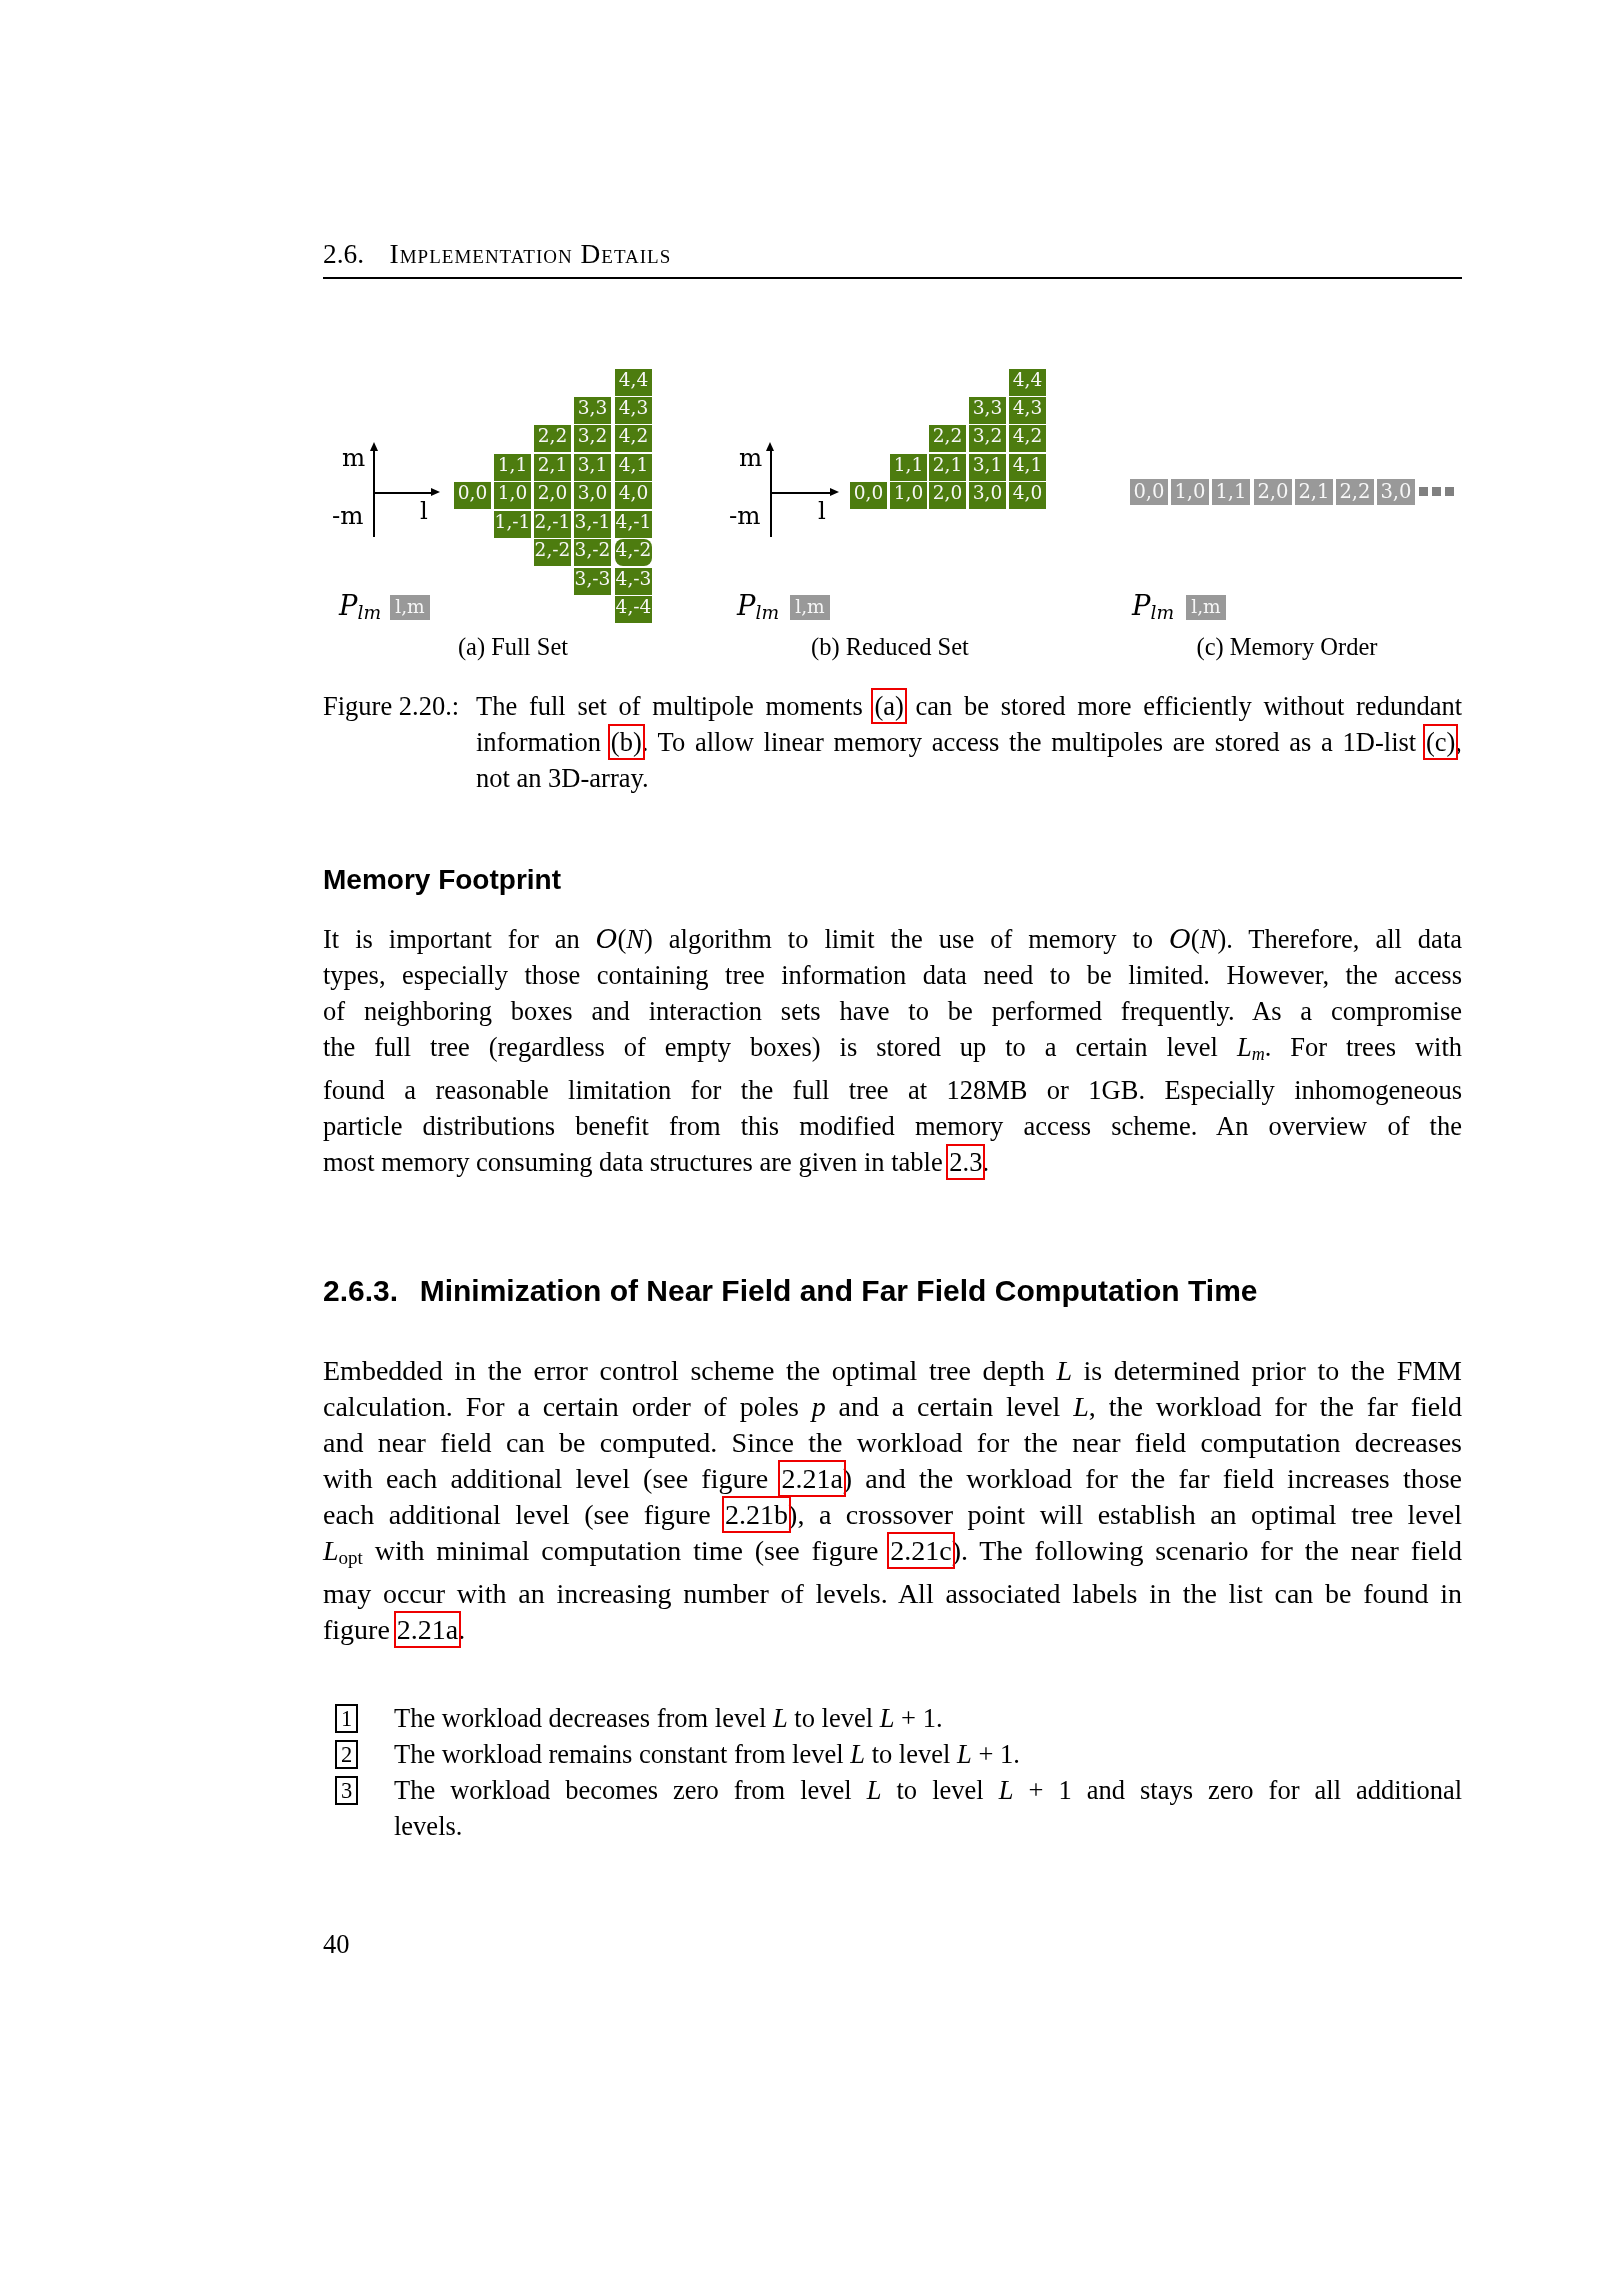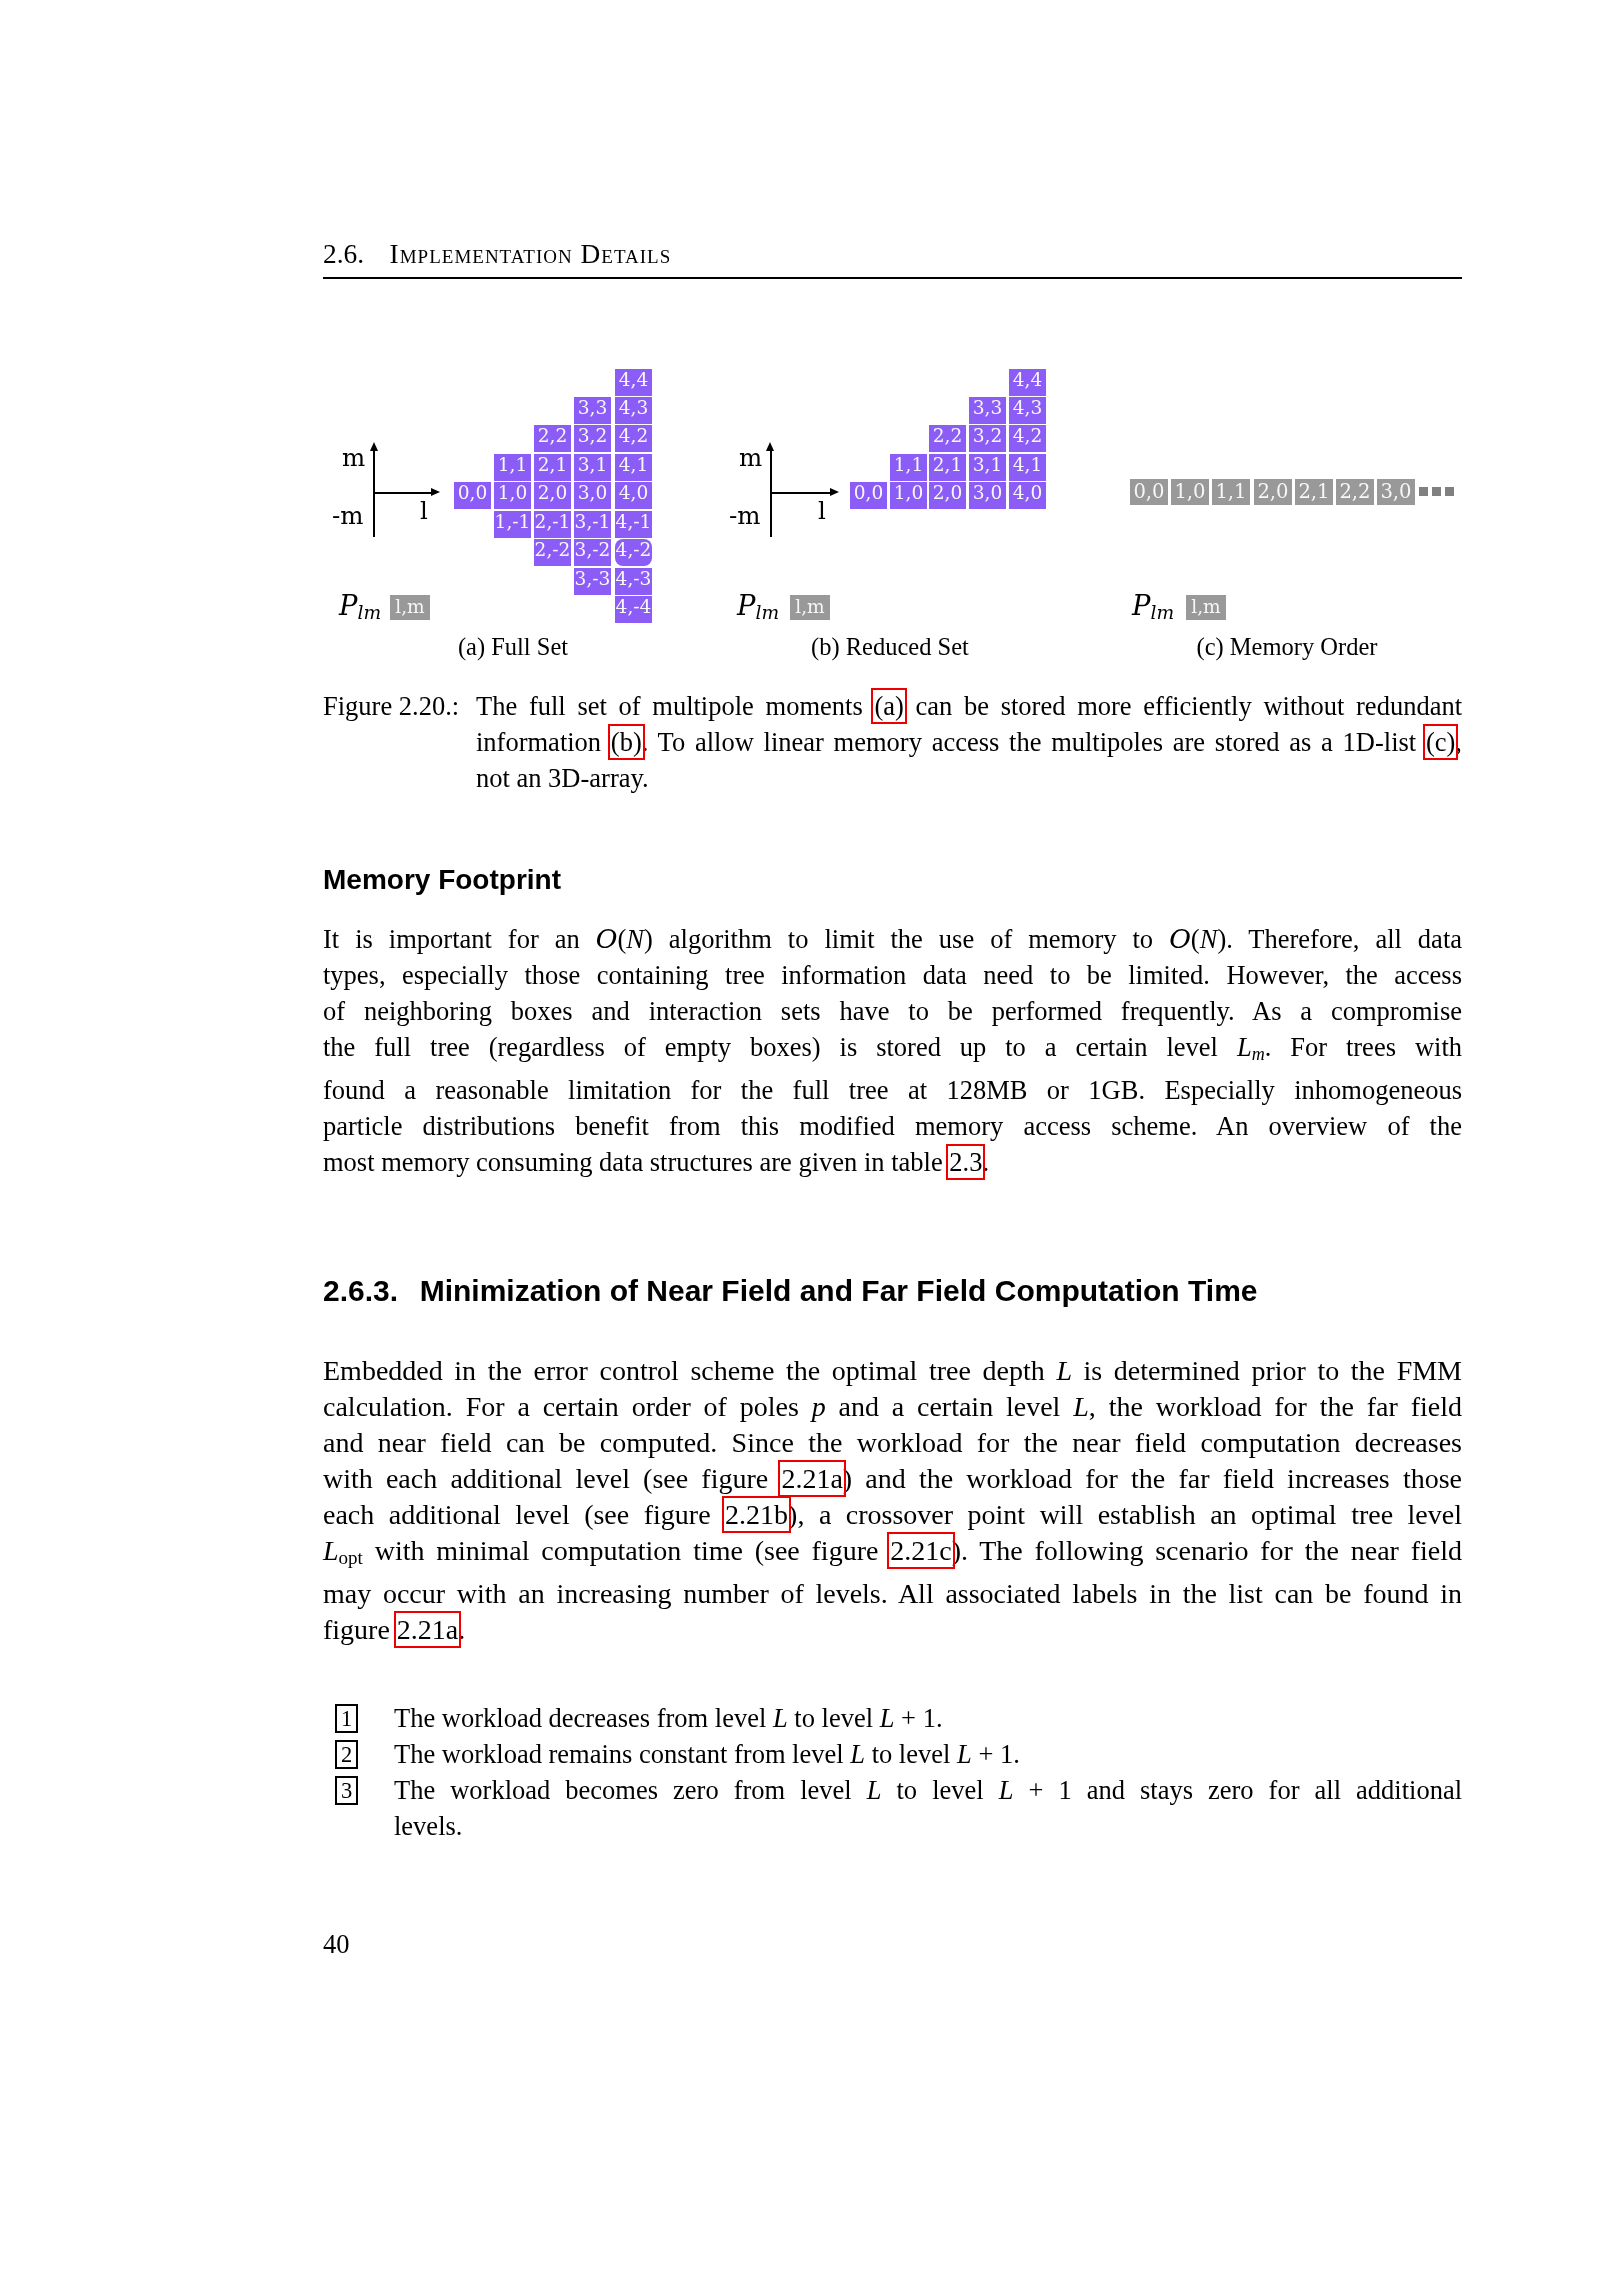--- a/index.html
+++ b/index.html
@@ -5,21 +5,21 @@
   html,body { margin:0; padding:0; background:#ffffff; }
   #page { position:relative; width:1621px; height:2293px; background:#ffffff;
           font-family:"Liberation Serif", serif; color:#000; overflow:hidden; }
 
   
   .rh { position:absolute; left:323px; top:239px; font-size:27.4px; white-space:nowrap; }
   .rh .sc { font-variant:small-caps; letter-spacing:1px; margin-left:25.5px; }
   .headrule { position:absolute; left:323px; top:277px; width:1139px; height:2px; background:#000; }
 
   
-  .cell { position:absolute; width:37px; height:27px; background:#8b5cf6; color:#f7f7f7;
+  .cell { position:absolute; width:37px; height:27px; background:#4d7c0f; color:#f7f7f7;
           font-family:"DejaVu Serif", serif; font-size:18.6px; line-height:22.5px; text-align:center; }
   .cellc { position:absolute; width:38px; height:25.5px; background:#999999; color:#f7f7f7;
            font-family:"DejaVu Serif", serif; font-size:19.6px; line-height:25.5px; text-align:center; }
   .axis-line { position:absolute; background:#000; }
   .arr-up { position:absolute; width:0; height:0; border-left:4.9px solid transparent;
             border-right:4.9px solid transparent; border-bottom:9.8px solid #000; }
   .arr-right { position:absolute; width:0; height:0; border-top:4.9px solid transparent;
                border-bottom:4.9px solid transparent; border-left:9.8px solid #000; }
   .axlbl { position:absolute; font-family:"DejaVu Serif", serif; font-size:24.5px; }
   .plm { position:absolute; font-size:27.4px; font-family:"DejaVu Serif", serif; }

